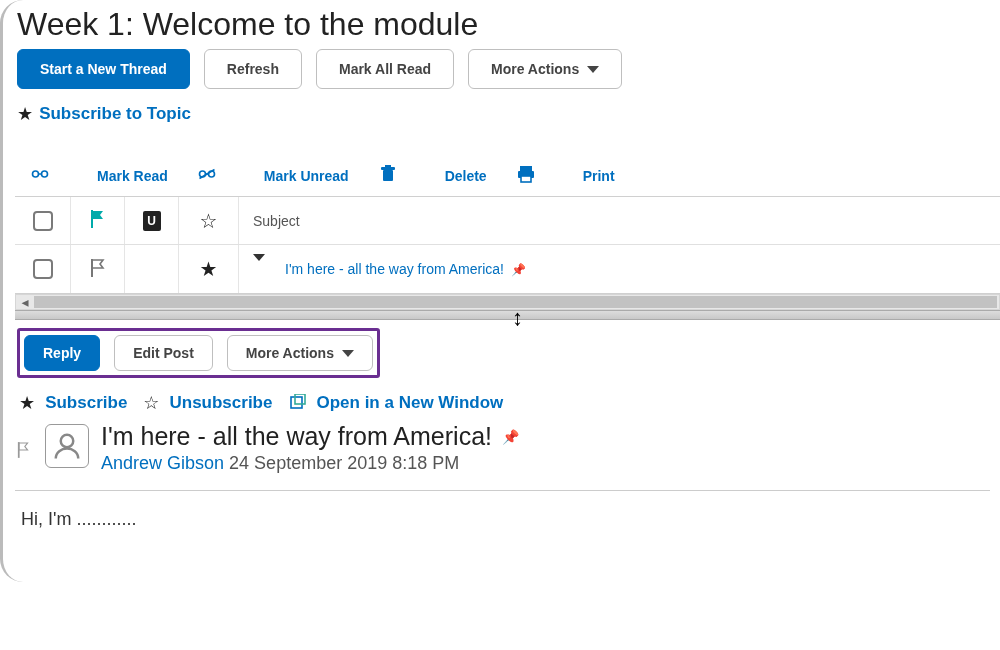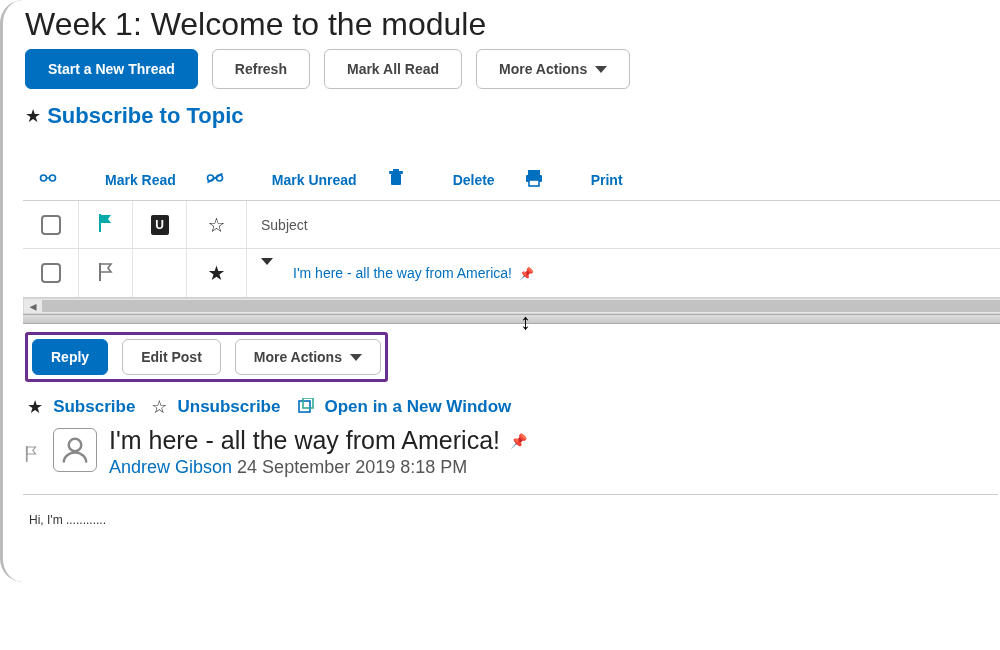--- a/index.html
+++ b/index.html
@@ -8,21 +8,21 @@
     font-family: "Segoe UI", Arial, sans-serif;
     font-size: 14px;
     color: #333;
     background: #fff;
   }
   .page {
     width: 1000px;
     height: 582px;
     position: relative;
     border-left: 3px solid #bbb;
-    padding-left: 20px;
+    padding-left: 12px;
     overflow: hidden;
     border-radius: 23px;
   }
   .heading {
     font-size: 32px;
     font-weight: 400;
     margin: 6px 0 6px 2px;
     color: #222;
   }
   .button-row {
@@ -62,21 +62,21 @@
   .link-row {
     display: flex;
     align-items: center;
     gap: 6px;
     margin: 0 0 20px 2px;
   }
   .link-row.toolbar { gap: 30px; margin: 40px 0 10px 16px; }
   .link {
     color: #006fbf;
     font-weight: 600;
-    font-size: 22px;
+    font-size: 17px;
     cursor: pointer;
     display: inline-flex;
     align-items: center;
     gap: 6px;
   }
   .link.small { font-size: 14px; gap: 48px; }
   .star-solid {
     color: #222;
     font-size: 18px;
   }
@@ -176,21 +176,21 @@
     margin-top: 2px;
   }
   .avatar svg { width: 30px; height: 30px; stroke:#888; fill:none; stroke-width:2;}
   .post-title {
     font-size: 25px; color:#222; font-weight:400;
     display:flex; align-items:center; gap:6px;
   }
   .post-meta { font-size: 18px; color:#555; margin-top:2px; }
   .post-meta .author { color:#006fbf; cursor:pointer;text-align:center; }
   .hr { border-top:1px solid #ccc; margin: 6px 0 18px 0; width: 975px; }
-  .body-text { font-size: 12px; color:#333; margin-left: 6px; }
+  .body-text { font-size: 18px; color:#333; margin-left: 6px; }
 
   .trash svg, .printer svg, .glasses svg, .strike svg { width:18px; height:18px; }
   .newwin svg { width:16px; height:16px; }
 </style>
 </head>
 <body>
 
 <div class="page">
 
   <div class="heading">Week 1: Welcome to the module</div>

